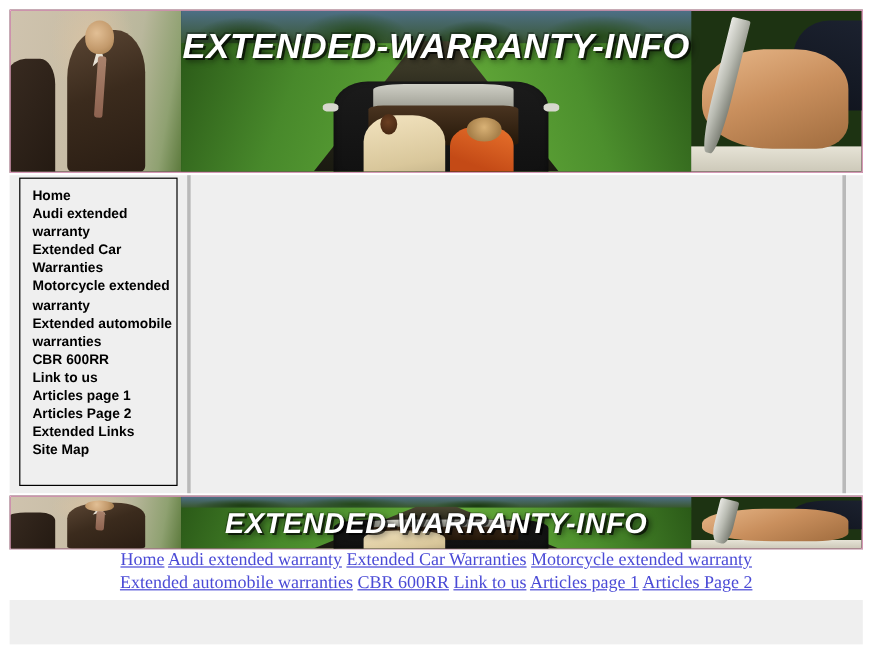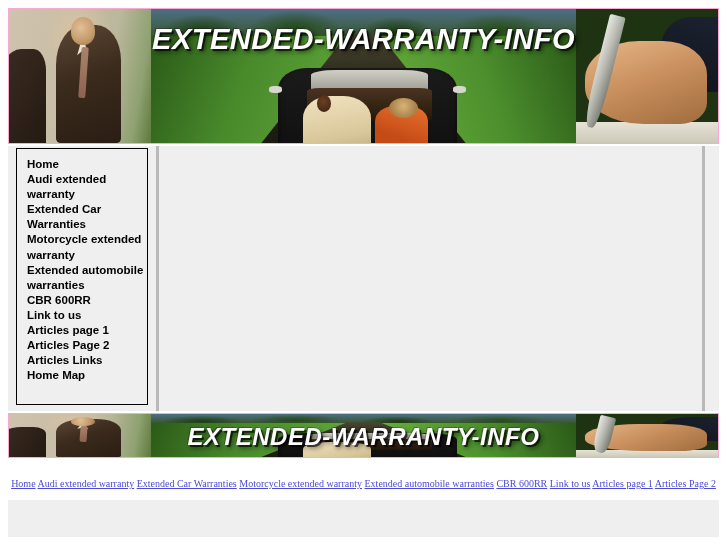--- a/index.html
+++ b/index.html
@@ -305,23 +305,23 @@
   
   #footer-links {
     position: absolute;
     left: 8px;
     top: 458px;
     width: 711px;
     height: 39px;
     background: #ffffff;
     text-align: center;
     font-family: "Liberation Serif", serif;
-    font-size: 10px;
+    font-size: 15px;
     line-height: 19px;
-    padding-top: 16px;
+    padding-top: 0;
     box-sizing: border-box;
   }
   .footer-link {
     color: #4a4ad6;
     text-decoration: underline;
     white-space: nowrap;
   }
 
   
   #bottom-filler {
@@ -380,22 +380,22 @@
       <div id="sidebar-nav">
         <a class="nav-link" href="#">Home</a>
         <a class="nav-link" href="#">Audi extended warranty</a>
         <a class="nav-link" href="#">Extended Car Warranties</a>
         <a class="nav-link" href="#">Motorcycle extended warranty</a>
         <a class="nav-link" href="#">Extended automobile warranties</a>
         <a class="nav-link" href="#">CBR 600RR</a>
         <a class="nav-link" href="#">Link to us</a>
         <a class="nav-link" href="#">Articles page 1</a>
         <a class="nav-link" href="#">Articles Page 2</a>
-        <a class="nav-link" href="#">Articles Links</a>
-        <a class="nav-link" href="#">Home Map</a>
+        <a class="nav-link" href="#">Extended Links</a>
+        <a class="nav-link" href="#">Site Map</a>
       </div>
     </div>
 
     <div class="v-divider" id="divider-left"></div>
 
     <div id="content-pane">
       <div></div>
     </div>
 
     <div class="v-divider" id="divider-right"></div>

